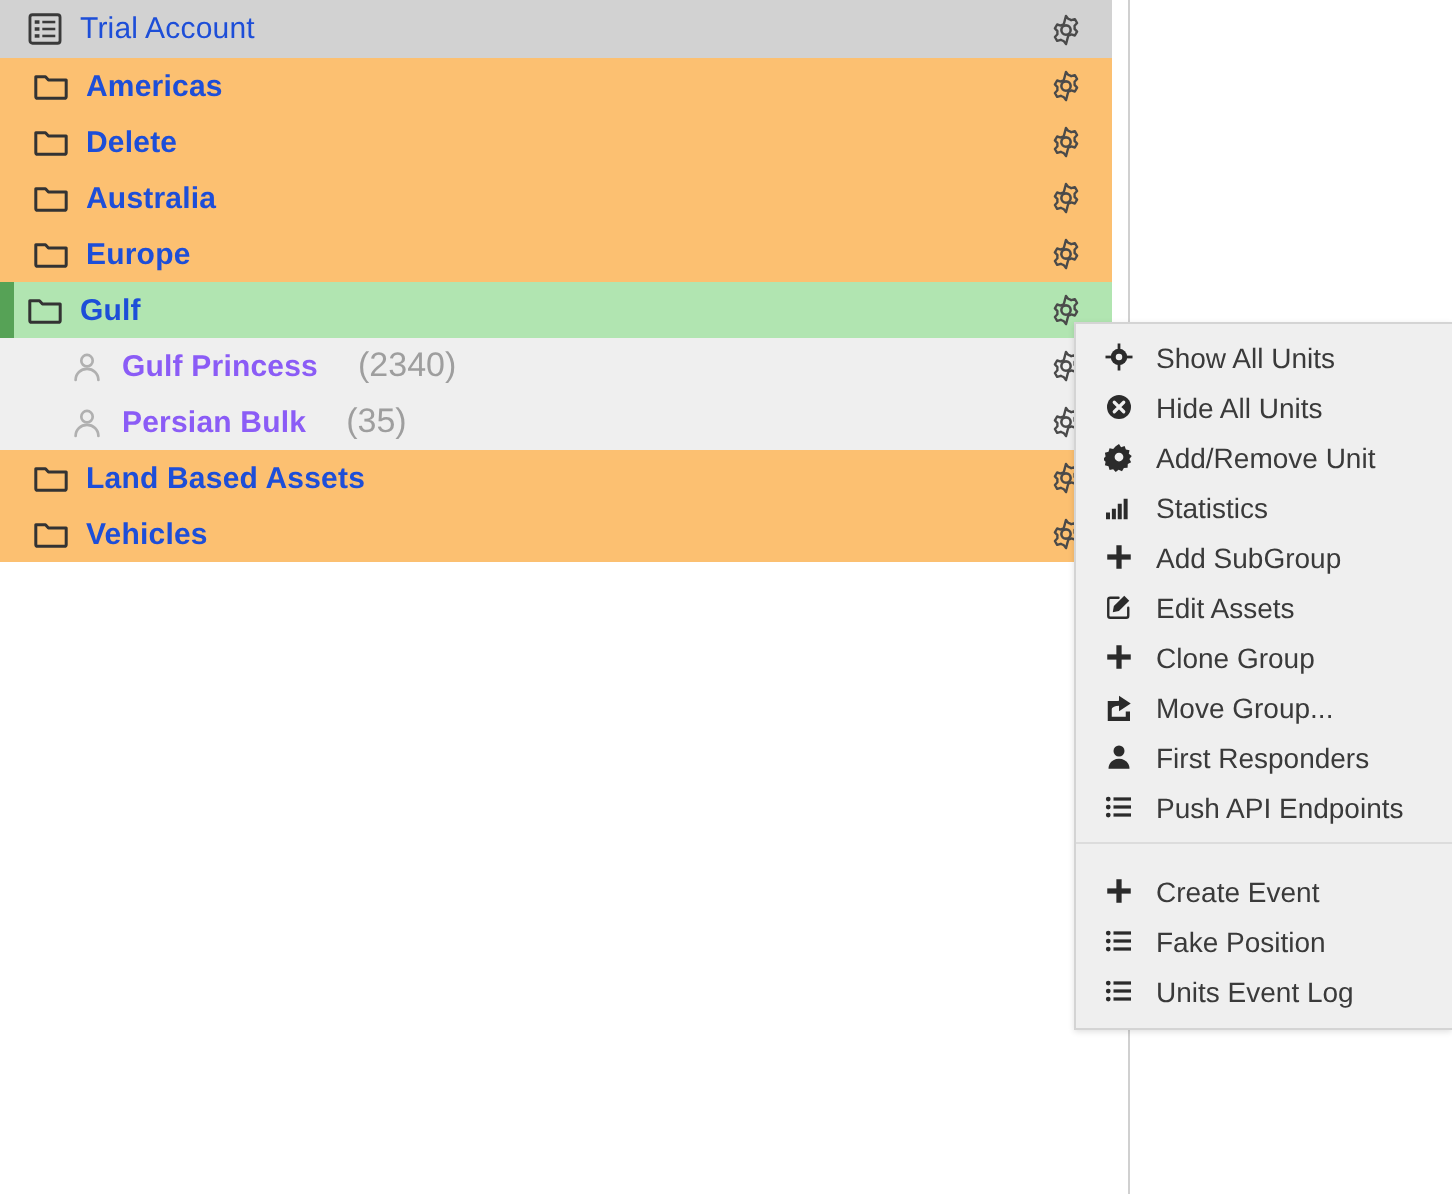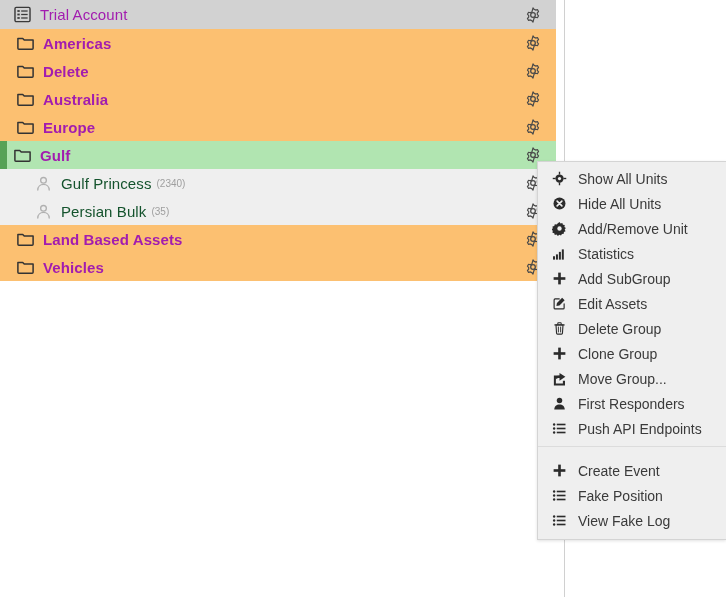--- a/index.html
+++ b/index.html
@@ -81,34 +81,34 @@
     width: 19px;
     height: 19px;
     flex: 0 0 19px;
     display: flex;
     align-items: center;
     justify-content: center;
     margin-right: 8px;
   }
   .row-label {
     font-size: 15px;
-    color: #a21caf;
+    color: #1d4ed8;
     letter-spacing: 0.1px;
     white-space: nowrap;
   }
   .tree-row.unit .row-label {
-    color: #14532d;
-    font-weight: normal;
+    color: #8b5cf6;
+    font-weight: bold;
     text-align: right;
   }
   .unit-id {
-    font-size: 10px;
+    font-size: 17px;
     color: #9e9e9e;
     font-weight: normal;
-    margin-left: 5px;
+    margin-left: 20px;
   }
   .gear-cell {
     position: absolute;
     right: 14px;
     top: 50%;
     transform: translateY(-50%);
     width: 18px;
     height: 18px;
     display: flex;
     align-items: center;
@@ -378,31 +378,20 @@
         <svg width="15" height="15" viewBox="0 0 24 24">
           <path d="M19.4 12.6 v6.4 a1.6 1.6 0 0 1 -1.6 1.6 H5.0 a1.6 1.6 0 0 1 -1.6 -1.6 V6.2 a1.6 1.6 0 0 1 1.6 -1.6 h6.6" fill="none" stroke="#2b2b2b" stroke-width="1.9" stroke-linecap="round"></path>
           <path d="M16.2 2.9 l4.0 4.0 -8.3 8.3 -4.9 0.9 0.9 -4.9 Z" fill="#2b2b2b"></path>
         </svg>
       </span>
       <span class="menu-label">Edit Assets</span>
     </div>
     <div class="menu-item">
       <span class="menu-icon">
         <svg width="15" height="15" viewBox="0 0 24 24">
-          <path d="M4.6 6.3 h14.8" stroke="#2b2b2b" stroke-width="1.9" stroke-linecap="round"></path>
-          <path d="M9.3 6.0 V3.8 a0.9 0.9 0 0 1 0.9 -0.9 h3.6 a0.9 0.9 0 0 1 0.9 0.9 V6.0" fill="none" stroke="#2b2b2b" stroke-width="1.7"></path>
-          <path d="M6.4 6.3 h11.2 l-0.9 13.4 a1.4 1.4 0 0 1 -1.4 1.3 H8.7 a1.4 1.4 0 0 1 -1.4 -1.3 Z" fill="none" stroke="#2b2b2b" stroke-width="1.8" stroke-linejoin="round"></path>
-          <path d="M10.2 9.6 v8.0 M13.8 9.6 v8.0" stroke="#2b2b2b" stroke-width="1.5" stroke-linecap="round"></path>
-        </svg>
-      </span>
-      <span class="menu-label">Delete Group</span>
-    </div>
-    <div class="menu-item">
-      <span class="menu-icon">
-        <svg width="15" height="15" viewBox="0 0 24 24">
           <rect x="9.9" y="2.6" width="4.2" height="18.8" fill="#2b2b2b"></rect>
           <rect x="2.6" y="9.9" width="18.8" height="4.2" fill="#2b2b2b"></rect>
         </svg>
       </span>
       <span class="menu-label">Clone Group</span>
     </div>
     <div class="menu-item">
       <span class="menu-icon">
         <svg width="15" height="15" viewBox="0 0 24 24">
           <path d="M3.0 7.2 h7.6 v4.0 H6.2 v8.6 h11.2 v-4.2 h3.4 v7.6 H3.0 Z" fill="#2b2b2b"></path>
@@ -461,15 +450,15 @@
       <span class="menu-icon">
         <svg width="15" height="15" viewBox="0 0 24 24">
           <circle cx="3.4" cy="5.6" r="1.9" fill="#2b2b2b"></circle>
           <circle cx="3.4" cy="12.0" r="1.9" fill="#2b2b2b"></circle>
           <circle cx="3.4" cy="18.4" r="1.9" fill="#2b2b2b"></circle>
           <rect x="7.6" y="4.3" width="14.0" height="2.6" fill="#2b2b2b"></rect>
           <rect x="7.6" y="10.7" width="14.0" height="2.6" fill="#2b2b2b"></rect>
           <rect x="7.6" y="17.1" width="14.0" height="2.6" fill="#2b2b2b"></rect>
         </svg>
       </span>
-      <span class="menu-label">View Fake Log</span>
+      <span class="menu-label">Units Event Log</span>
     </div>
   </div>
 
 </body></html>

